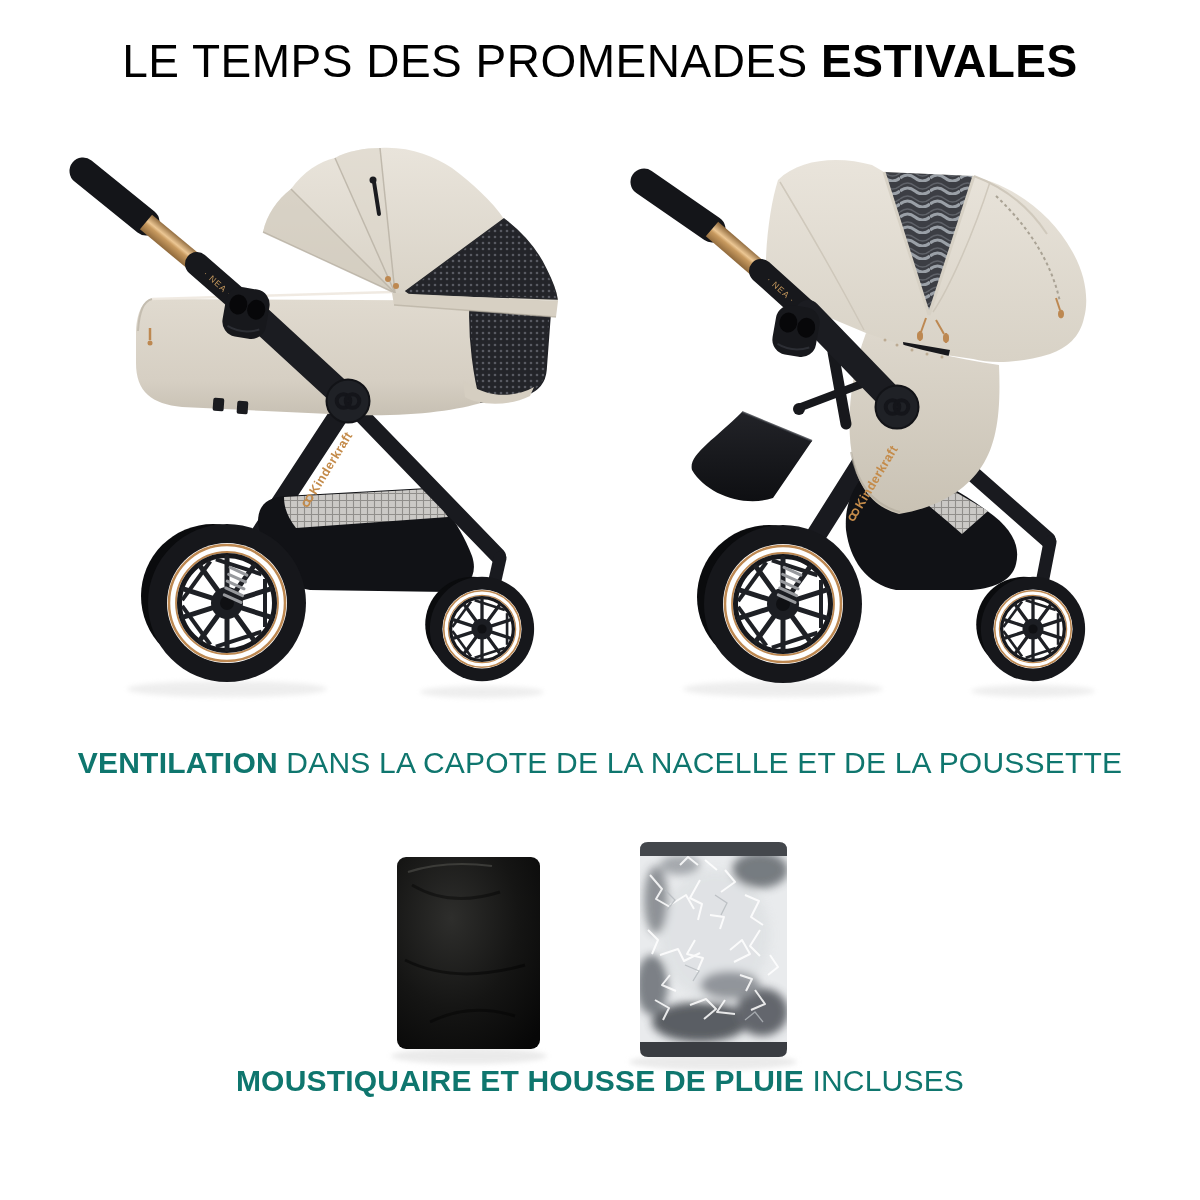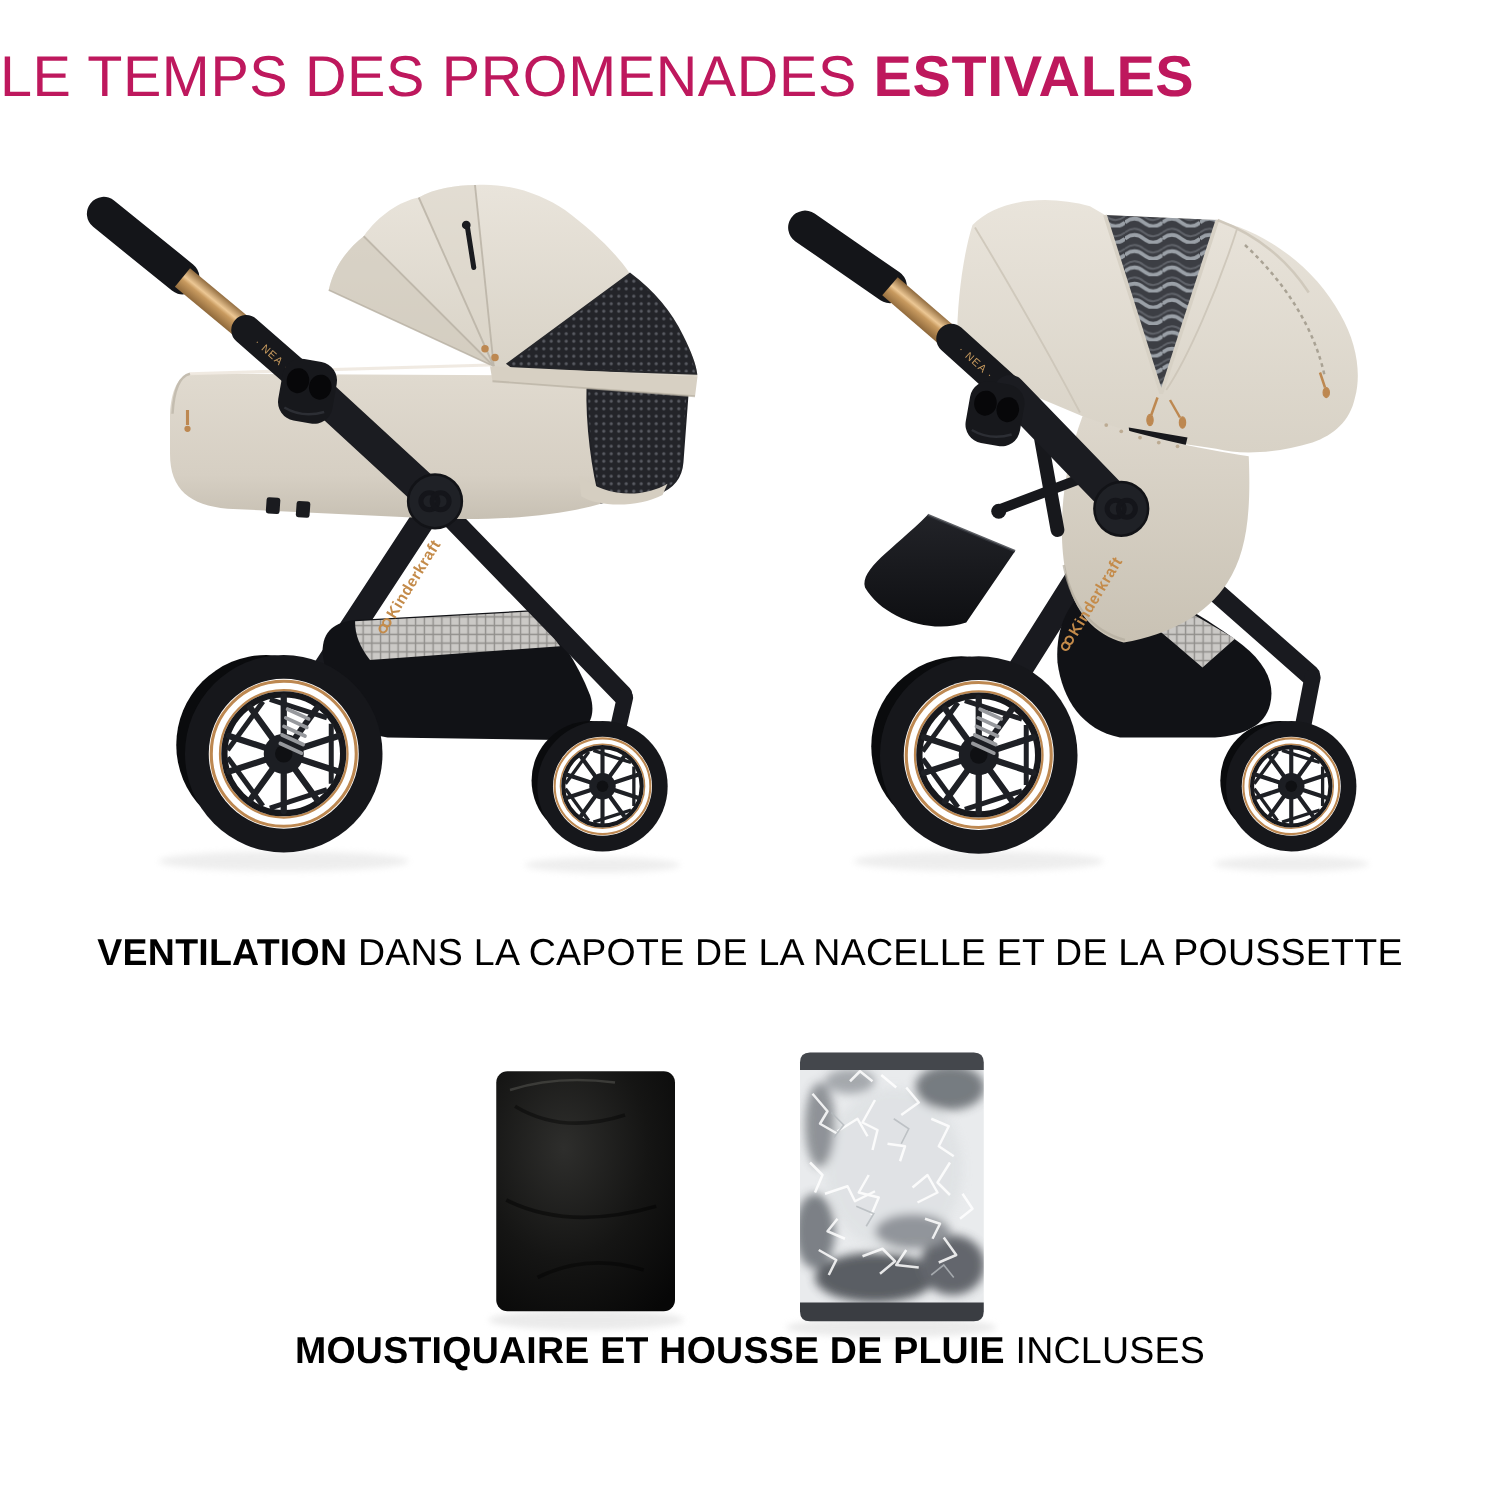--- a/index.html
+++ b/index.html
@@ -1,22 +1,22 @@
 <!DOCTYPE html>
 <html><head>
 <meta charset="utf-8">
 <style>
   html,body{margin:0;padding:0;background:#ffffff;}
   .page{position:relative;width:1200px;height:1200px;background:#ffffff;overflow:hidden;
         font-family:"Liberation Sans","DejaVu Sans",sans-serif;color:#3e3e45;}
-  .title{position:absolute;top:34px;left:0;width:1200px;
-         font-size:46px;font-weight:500;letter-spacing:.5px;color:#be185d;white-space:nowrap;}
+  .title{position:absolute;top:34px;left:0;width:1200px;text-align:center;
+         font-size:46px;font-weight:500;letter-spacing:.5px;color:#000000;white-space:nowrap;}
   .title b{font-weight:700;}
   .caption{position:absolute;left:0;width:1200px;text-align:center;
-           font-size:30px;font-weight:400;letter-spacing:.2px;color:#000000;white-space:nowrap;}
+           font-size:30px;font-weight:400;letter-spacing:.2px;color:#0f766e;white-space:nowrap;}
   .caption b{font-weight:700;}
   .cap-vent{top:746px;}
   .cap-incl{top:1064px;}
   .scene{position:absolute;left:0;top:115px;width:1200px;height:620px;}
   .accessories{position:absolute;left:0;top:830px;width:1200px;height:250px;}
   .tube{stroke:#191a1f;stroke-linecap:round;fill:none;}
 </style>
 </head>
 <body>
 

